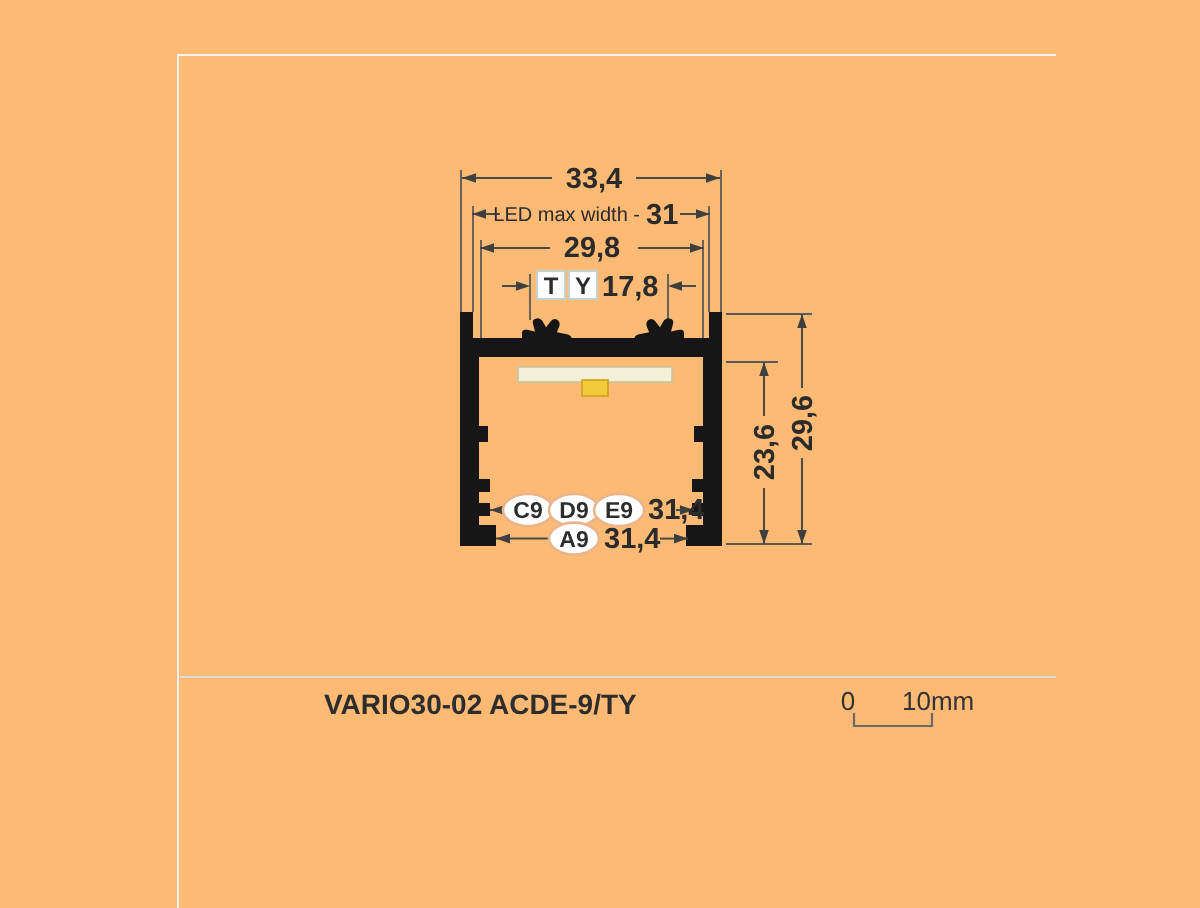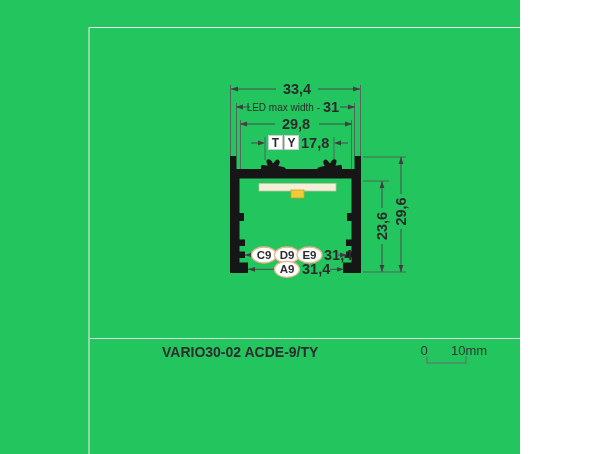--- a/index.html
+++ b/index.html
@@ -2,23 +2,23 @@
 <html><head>
 <meta charset="utf-8">
 <style>
   html, body {
     margin: 0;
     padding: 0;
     background: #ffffff;
   }
   .stage {
     position: relative;
-    width: 520px;
+    width: 600px;
     height: 454px;
-    background: #22c55e;
+    background: #fdba74;
     overflow: hidden;
     font-family: "Liberation Sans", sans-serif;
   }
   svg { display: block; }
   text {
     font-family: "Liberation Sans", sans-serif;
     fill: #2d2d2d;
   }
   .dim-num  { font-size: 14.5px; font-weight: bold; fill: #2b2b2b; }
   .dim-small{ font-size: 10px;  font-weight: normal; fill: #2b2b2b; }

